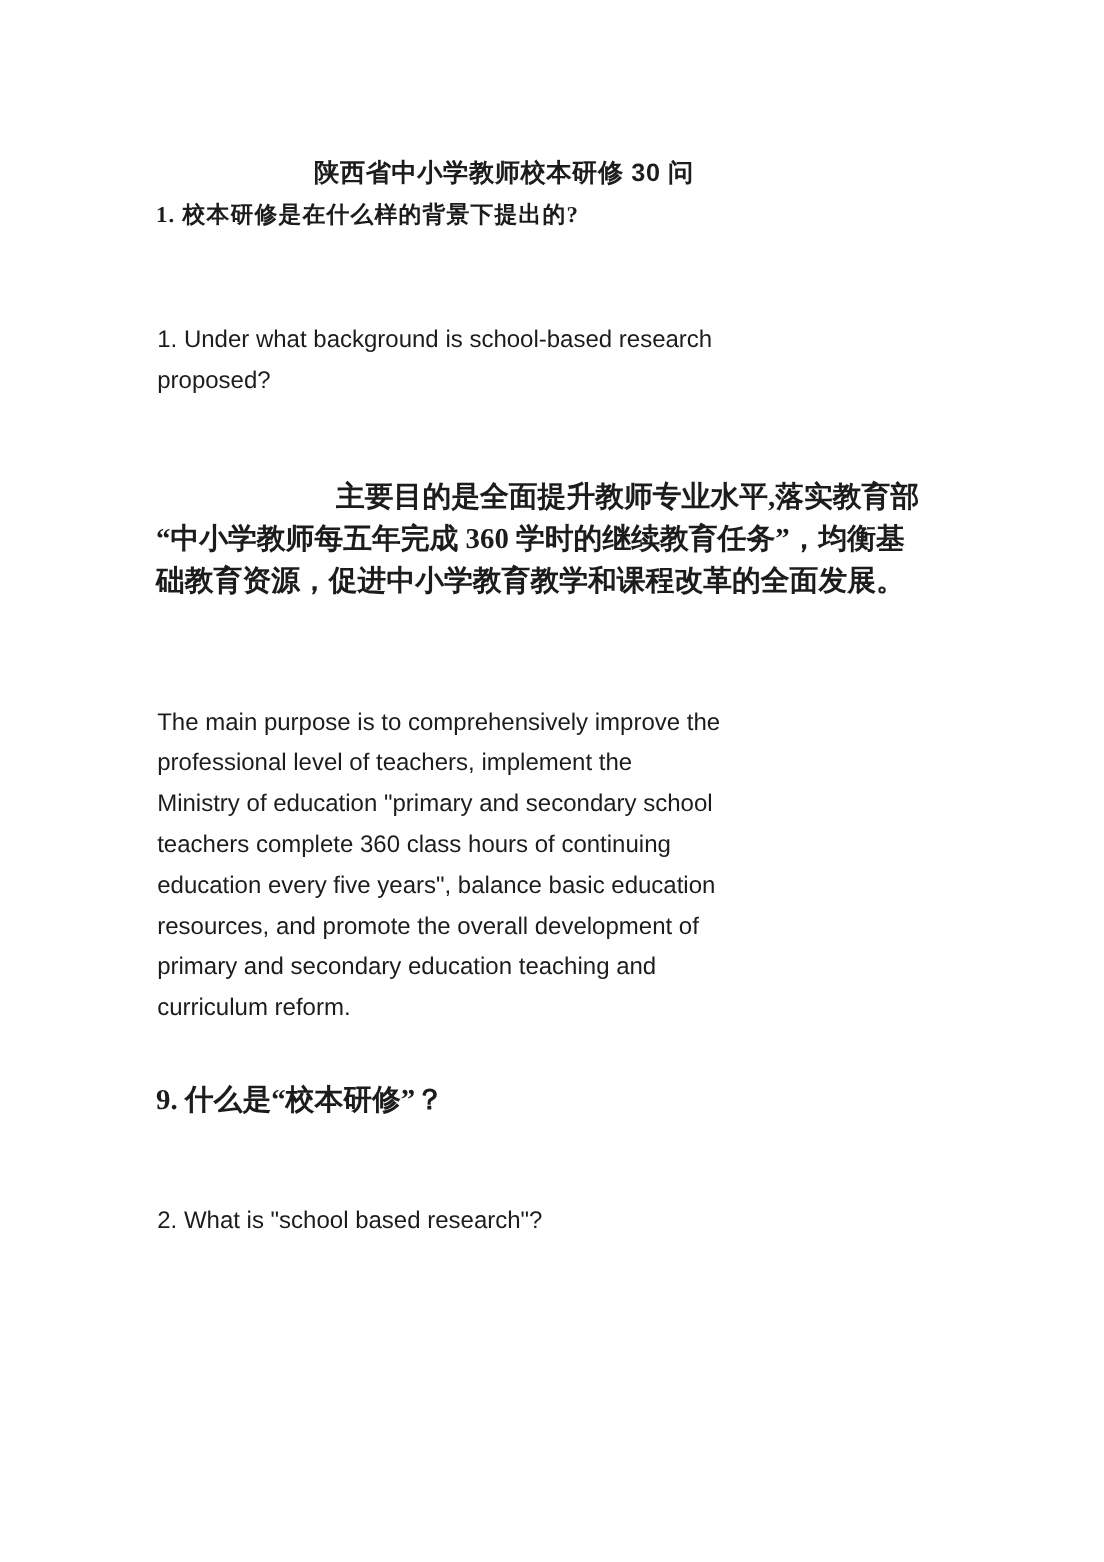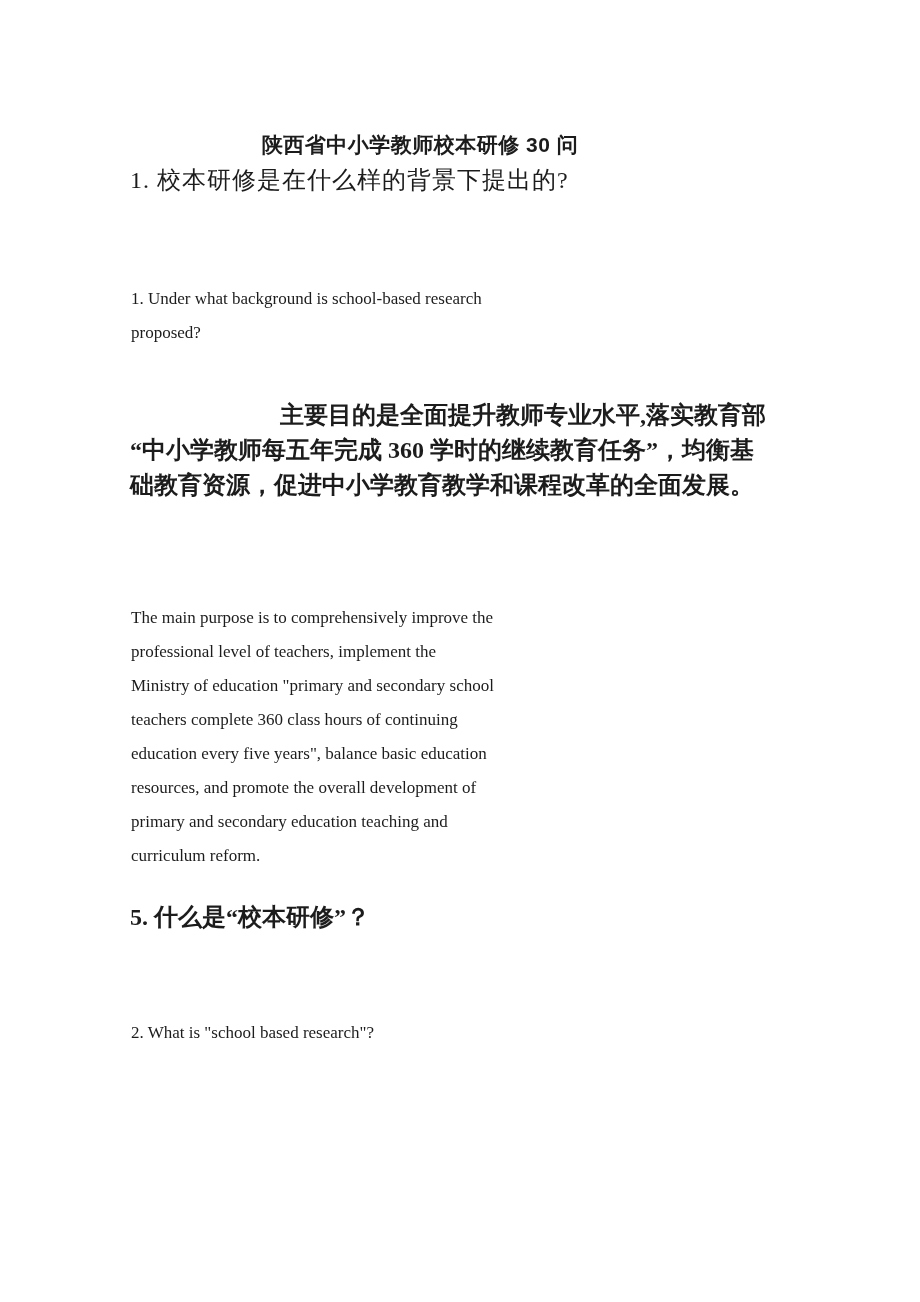--- a/index.html
+++ b/index.html
@@ -30,32 +30,31 @@
     font-weight: bold;
     font-size: 21px;
     line-height: 30px;
     letter-spacing: 0.5px;
   }
   .heading-zh {
     top: 162px;
     left: 130px;
     width: 680px;
     font-family: "Liberation Serif", serif;
-    font-weight: normal;
-    font-size: 24px;
+    font-weight: bold;
+    font-size: 19px;
     line-height: 36px;
     letter-spacing: 1px;
   }
   .mono-en {
     left: 131px;
     width: 680px;
-    font-family: Liberation Serif, serif;
-    font-size: 17px;
+    font-family: Liberation Sans, sans-serif;
+    font-size: 20px;
     line-height: 34px;
-    margin-top: 16px;
   }
   .q1-en   { top: 266px; }
   .a1-en   { top: 585px; }
   .q2-en   { top: 1000px; }
   .body-zh {
     left: 130px;
     width: 672px;
     font-family: "Liberation Serif", serif;
     font-size: 24px;
     line-height: 35px;
@@ -85,17 +84,17 @@
 
   <div class="txt mono-en a1-en">The main purpose is to comprehensively improve the
 professional level of teachers, implement the
 Ministry of education "primary and secondary school
 teachers complete 360 class hours of continuing
 education every five years", balance basic education
 resources, and promote the overall development of
 primary and secondary education teaching and
 curriculum reform.</div>
 
-  <div class="txt body-zh q2-zh">5. 什么是“校本研修”？</div>
+  <div class="txt body-zh q2-zh">9. 什么是“校本研修”？</div>
 
   <div class="txt mono-en q2-en">2. What is "school based research"?</div>
 
 </div>
 
 </body></html>

